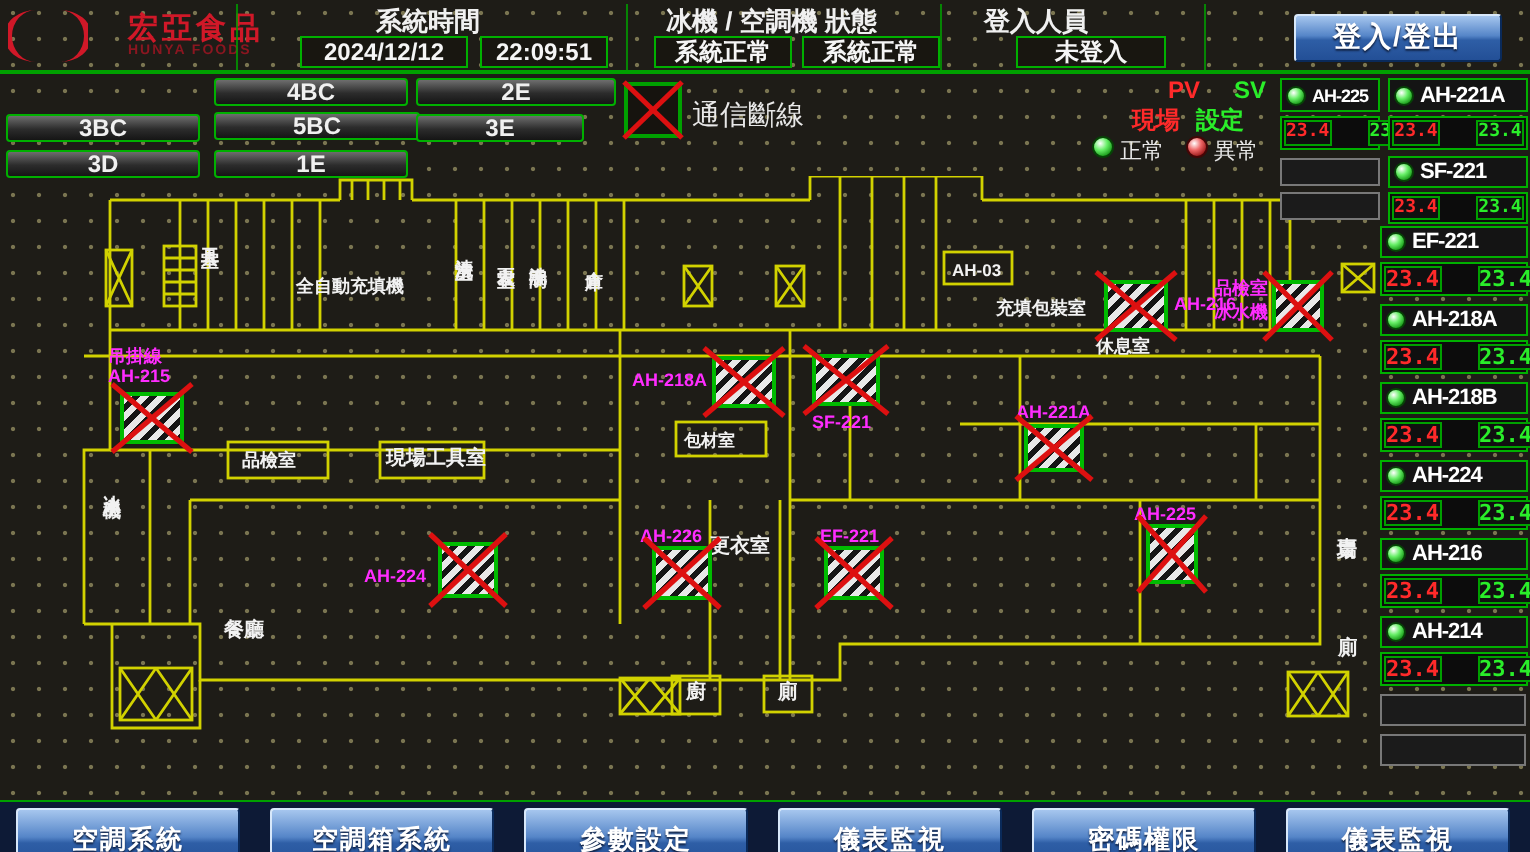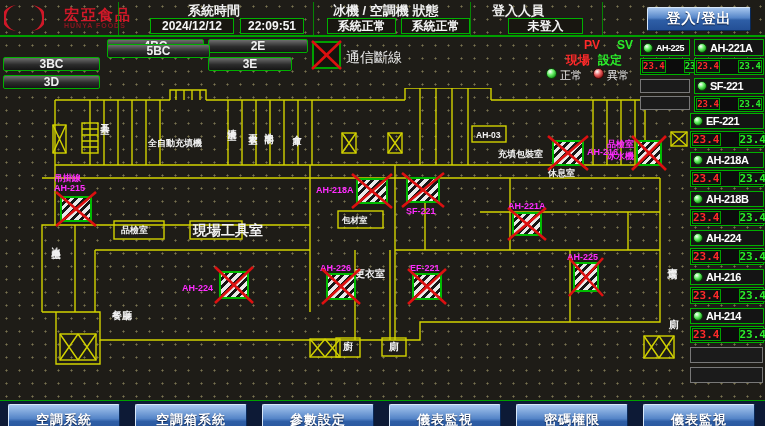--- a/index.html
+++ b/index.html
@@ -99,23 +99,24 @@
 
     <div class="hdr-label" style="left:492px;top:2px">登入人員</div>
     <div class="hdr-box" style="left:508px;top:18px;width:75px">未登入</div>
 
     <button id="login-btn" class="blue-btn">登入/登出</button>
   </div>
 
   <button class="nav-btn" style="left:107px;top:39px;width:97px">4BC</button>
   <button class="nav-btn" style="left:208px;top:39px;width:100px">2E</button>
   <button class="nav-btn" style="left:3px;top:57px;width:97px">3BC</button>
-  <button class="nav-btn" style="left:107px;top:44px;width:103px">5BC</button>
+  <button class="nav-btn" style="left:107px;top:56px;width:103px">5BC</button>
   <button class="nav-btn" style="left:208px;top:57px;width:84px">3E</button>
   <button class="nav-btn" style="left:3px;top:75px;width:97px">3D</button>
+  <button class="nav-btn" style="left:107px;top:75px;width:97px">1E</button>
 
   <div id="comm-x">
     <svg viewBox="0 0 31 30" preserveAspectRatio="none">
         <line x1="1" y1="1" x2="30" y2="29"></line>
         <line x1="30" y1="1" x2="1" y2="29"></line>
       </svg>
   </div>
   <div class="lbl" style="left:346px;top:49px;font-size:14px;font-weight:normal">通信斷線</div>
 
   <div class="lbl" style="left:584px;top:38px;font-size:12px;font-weight:bold;color:#ff2a2a">PV</div>
@@ -178,21 +179,21 @@
     <div class="room" style="left:148px;top:50px">全自動充填機</div>
     <div class="room vert" style="left:227px;top:34px">清洗室</div>
     <div class="room vert" style="left:248px;top:38px">更衣室</div>
     <div class="room vert" style="left:264px;top:38px">洗手間</div>
     <div class="room vert" style="left:292px;top:40px">倉庫</div>
     <div class="room" style="left:476px;top:42px;font-size:8.5px">AH-03</div>
     <div class="room" style="left:498px;top:61px">充填包裝室</div>
     <div class="room" style="left:548px;top:80px">休息室</div>
     <div class="room" style="left:342px;top:127px;font-size:8.5px">包材室</div>
     <div class="room" style="left:121px;top:137px">品檢室</div>
-    <div class="room" style="left:193px;top:137px;font-size:14px">現場工具室</div>
+    <div class="room" style="left:193px;top:137px;font-size:10px">現場工具室</div>
     <div class="room vert" style="left:51px;top:152px">冰水主機</div>
     <div class="room" style="left:112px;top:223px;font-size:10px">餐廳</div>
     <div class="room" style="left:355px;top:181px;font-size:10px">更衣室</div>
     <div class="room" style="left:343px;top:254px;font-size:10px">廚</div>
     <div class="room" style="left:389px;top:254px;font-size:10px">廁</div>
     <div class="room vert" style="left:667px;top:172px;font-size:10px">賣場</div>
     <div class="room" style="left:669px;top:232px;font-size:10px">廁</div>
 
     <div class="mlabel" style="left:54px;top:86px">吊掛線</div>
     <div class="mlabel" style="left:54px;top:96px">AH-215</div>

